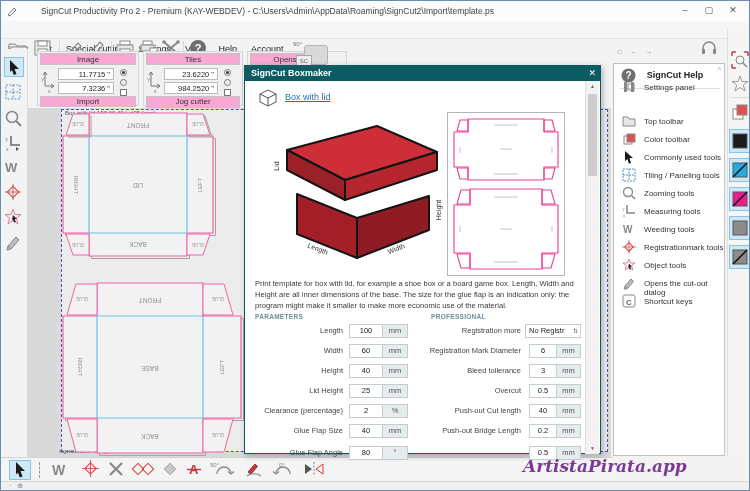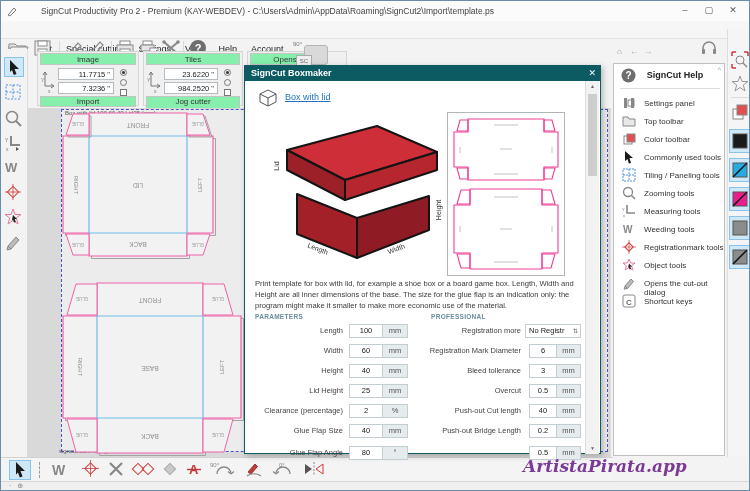--- a/index.html
+++ b/index.html
@@ -11,21 +11,21 @@
   .titlebar{left:0;top:0;width:100%;height:20px;background:#fbfbfb;display:flex;align-items:center;font-size:8.5px;color:#444;}
   .titlebar .wctl{position:absolute;top:0;width:24px;height:18px;text-align:center;line-height:18px;color:#555;font-size:9px;}
   .menubar{left:0;top:20px;width:100%;height:17px;background:#f6f6f6;display:flex;align-items:center;font-size:9px;color:#222;border-bottom:1px solid #e3e3e3;}
   .menuitem{padding:0 7px;margin-top:39px;}
   
   .toolbar{left:0;top:38px;width:100%;height:22px;}
   .tbi{position:absolute;top:0;width:24px;height:20px;}
   .tsep{position:absolute;top:2px;width:1px;height:16px;background:#d8d8d8;}
   
   .panel{position:absolute;background:#f0f0f0;border:1px solid #d6d6d6;box-sizing:border-box;}
-  .phead,.pbtn{position:absolute;background:#86efac;border:1px solid #c4c4c4;text-align:center;font-size:8px;color:#333;line-height:11px;box-sizing:border-box;}
+  .phead,.pbtn{position:absolute;background:#f9a8d4;border:1px solid #c4c4c4;text-align:center;font-size:8px;color:#333;line-height:11px;box-sizing:border-box;}
   .vfield{position:absolute;background:#fff;border:1px solid #b5bdc2;font-size:7.5px;color:#222;text-align:right;line-height:11px;padding-right:3px;box-sizing:border-box;}
   .radio{position:absolute;width:7px;height:7px;border:1px solid #777;border-radius:50%;box-sizing:border-box;}
   .radio.on::after{content:"";position:absolute;left:1px;top:1px;width:3px;height:3px;background:#333;border-radius:50%;}
   .chk{position:absolute;width:7px;height:7px;border:1px solid #777;box-sizing:border-box;background:#fff;}
   
   .ltool{left:0;top:48px;width:26px;height:408px;background:#f3f3f3;border-right:1px solid #ddd;}
   .lti{position:absolute;left:3px;width:20px;height:20px;}
   .sel{background:#cfe8f8;border:1px solid #88c4ea;box-sizing:border-box;}
   
   .canvas{left:26px;top:107px;width:584px;height:349px;background:#d9d9d9;overflow:hidden;}
@@ -405,21 +405,21 @@
     <span class="abs" style="left:7px;top:4px;">
       <svg width="15" height="15">
           <circle cx="7.5" cy="7.5" r="7" fill="#6e6e6e"></circle>
           <text x="7.5" y="11" text-anchor="middle" font-size="10" fill="#fff" font-weight="bold">?</text>
         </svg>
     </span>
     <div class="helptitle">SignCut Help</div>
     <span class="abs" style="right:3px;top:2px;font-size:7px;color:#999;">^</span>
     <div class="abs" style="left:6px;top:24px;width:100px;border-top:1px solid #ddd;"></div>
 
-    <div class="helpitem" style="top:32px;">
+    <div class="helpitem" style="top:16px;">
       <span class="hicon">
           <svg width="14" height="14">
             <rect x="2" y="2" width="3" height="10" fill="#888"></rect>
             <rect x="6" y="4" width="6" height="6" fill="none" stroke="#888"></rect>
             <rect x="9" y="2" width="3" height="10" fill="#888"></rect>
           </svg>
         </span>
       <span class="hlabel">Settings panel</span>
     </div>
     <div class="helpitem" style="top:50px;">

